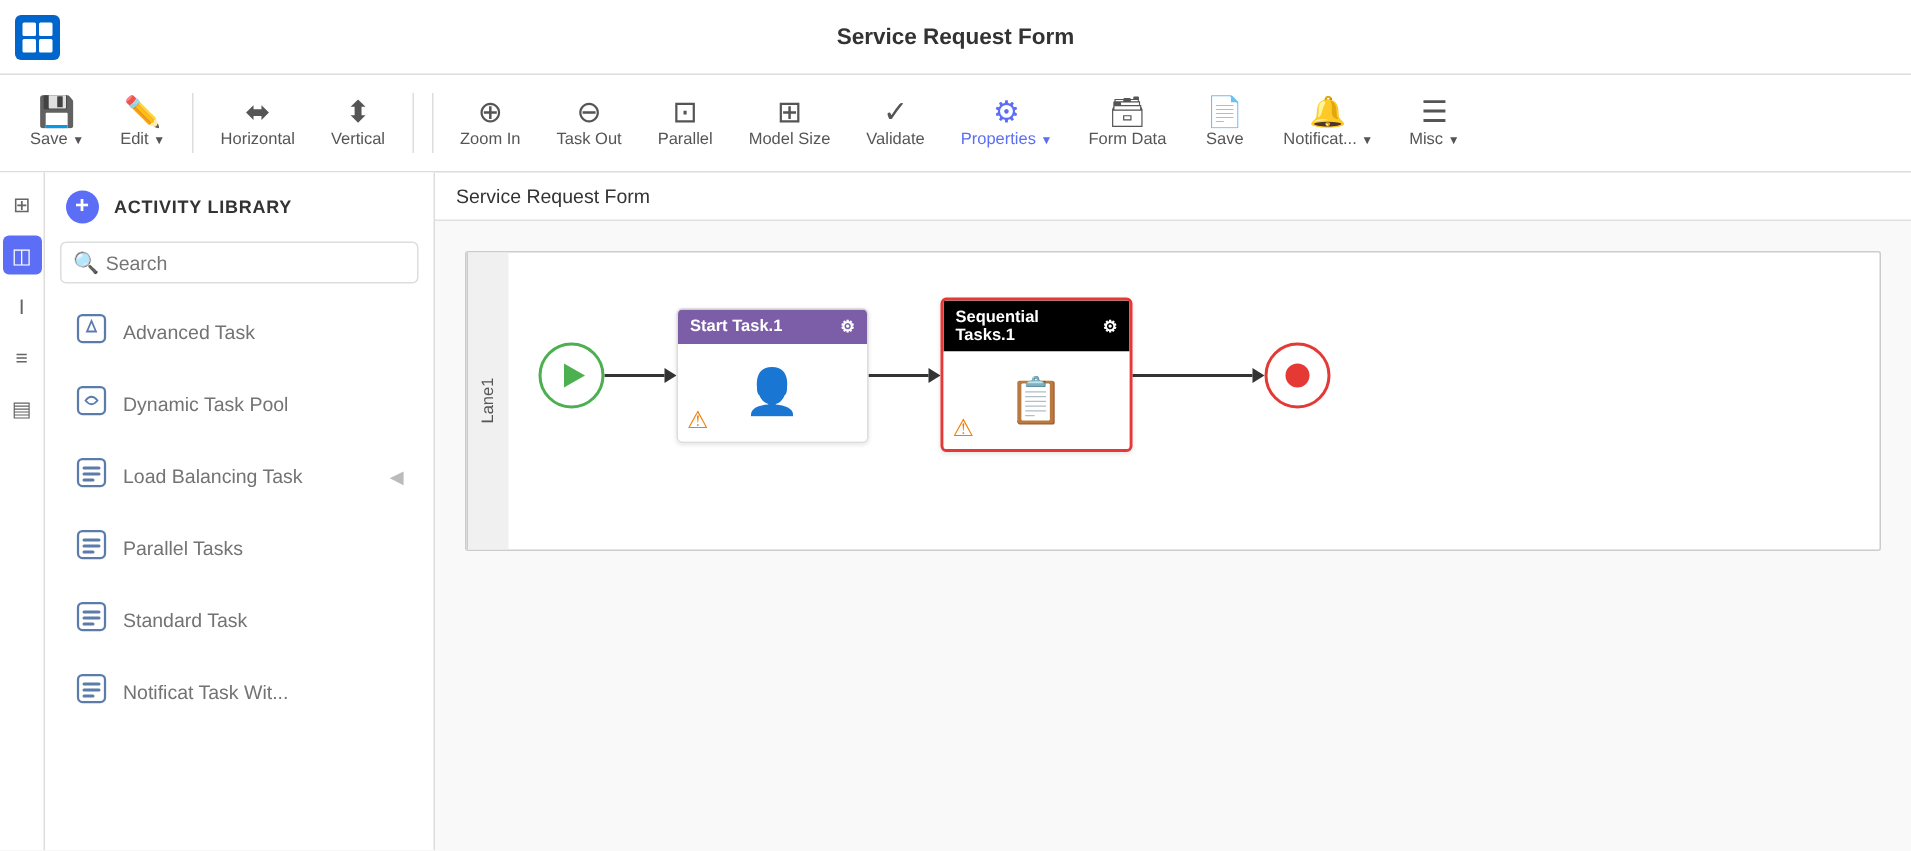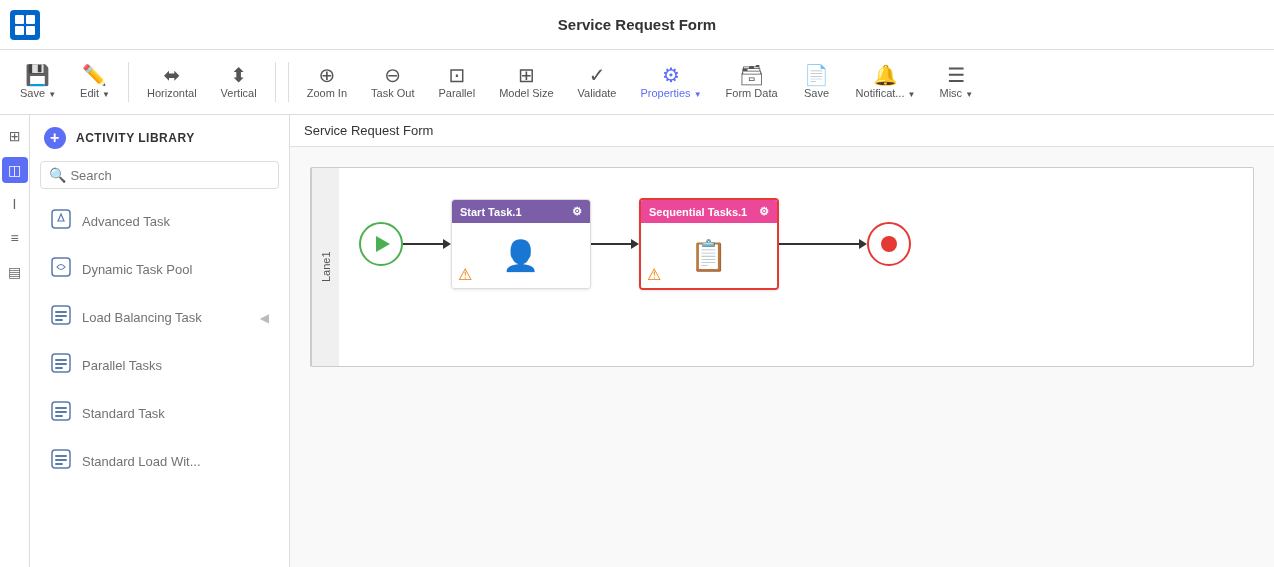--- a/index.html
+++ b/index.html
@@ -278,38 +278,38 @@
     }
     .end-inner {
       width: 16px;
       height: 16px;
       border-radius: 50%;
       background: #e53935;
     }
 
     
     .task-box {
-      width: 140px;
+      width: 128px;
       border-radius: 4px;
       overflow: hidden;
       border: 1px solid #ddd;
       background: #fff;
       box-shadow: 0 1px 3px rgba(0,0,0,0.1);
     }
     .task-header {
       display: flex;
       align-items: center;
       justify-content: space-between;
       padding: 5px 8px;
       font-size: 11px;
       color: #fff;
       font-weight: bold;
     }
     .task-header.purple { background: #7b5ea7; }
-    .task-header.blue-gray { background: #ec4899; }
+    .task-header.blue-gray { background: #000000; }
     .task-body {
       height: 65px;
       display: flex;
       align-items: center;
       justify-content: center;
       background: #fff;
       position: relative;
     }
     .task-icon-large {
       font-size: 30px;
@@ -485,21 +485,21 @@
     <span class="lib-item-label">Standard Task</span>
 
   </div>
         <div class="lib-item">
     <span class="lib-item-icon"><svg width="22" height="22" viewBox="0 0 22 22">
               <rect x="2" y="2" width="18" height="18" rx="3" fill="none" stroke="#5b7bab" stroke-width="1.5"></rect>
               <rect x="5" y="7" width="12" height="2" rx="1" fill="#5b7bab"></rect>
               <rect x="5" y="11" width="12" height="2" rx="1" fill="#5b7bab"></rect>
               <rect x="5" y="15" width="8" height="2" rx="1" fill="#5b7bab"></rect>
             </svg></span>
-    <span class="lib-item-label">Standard Load Wit...</span>
+    <span class="lib-item-label">Notificat Task Wit...</span>
 
   </div>
       </div>
   </div>
 
   <div class="canvas-area">
     <div class="canvas-title-bar">
       <span>Service Request Form</span>
     </div>
     <div class="canvas-content">

